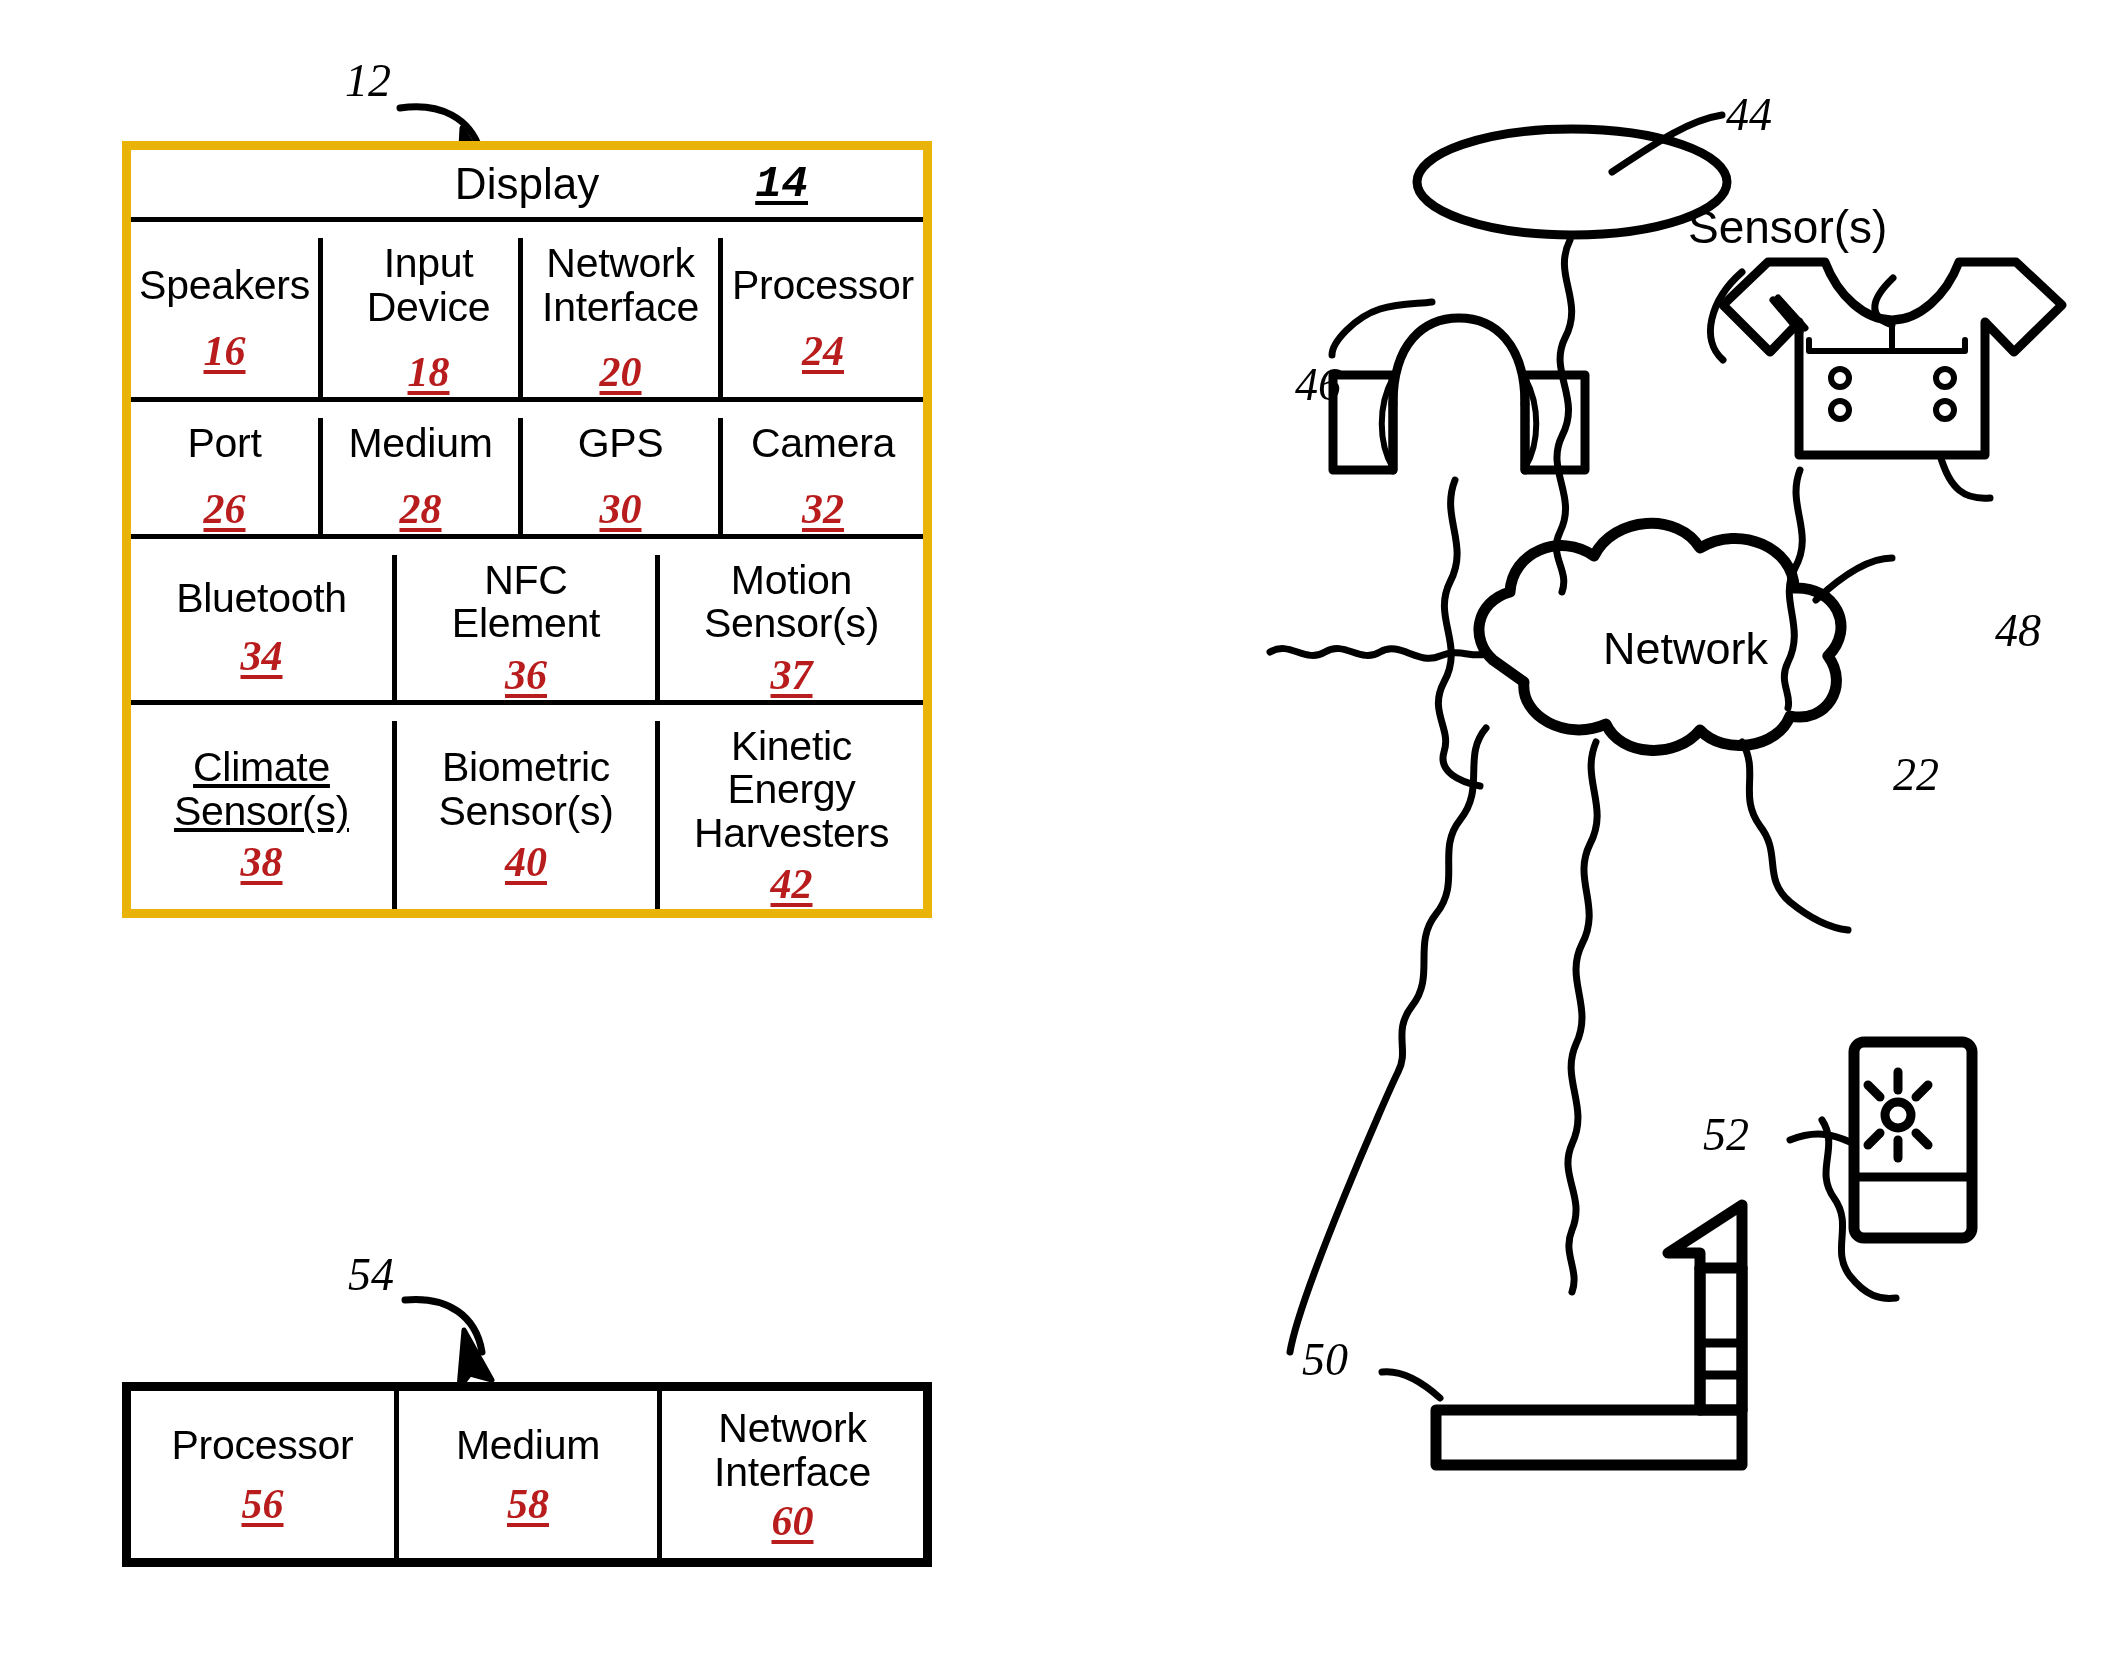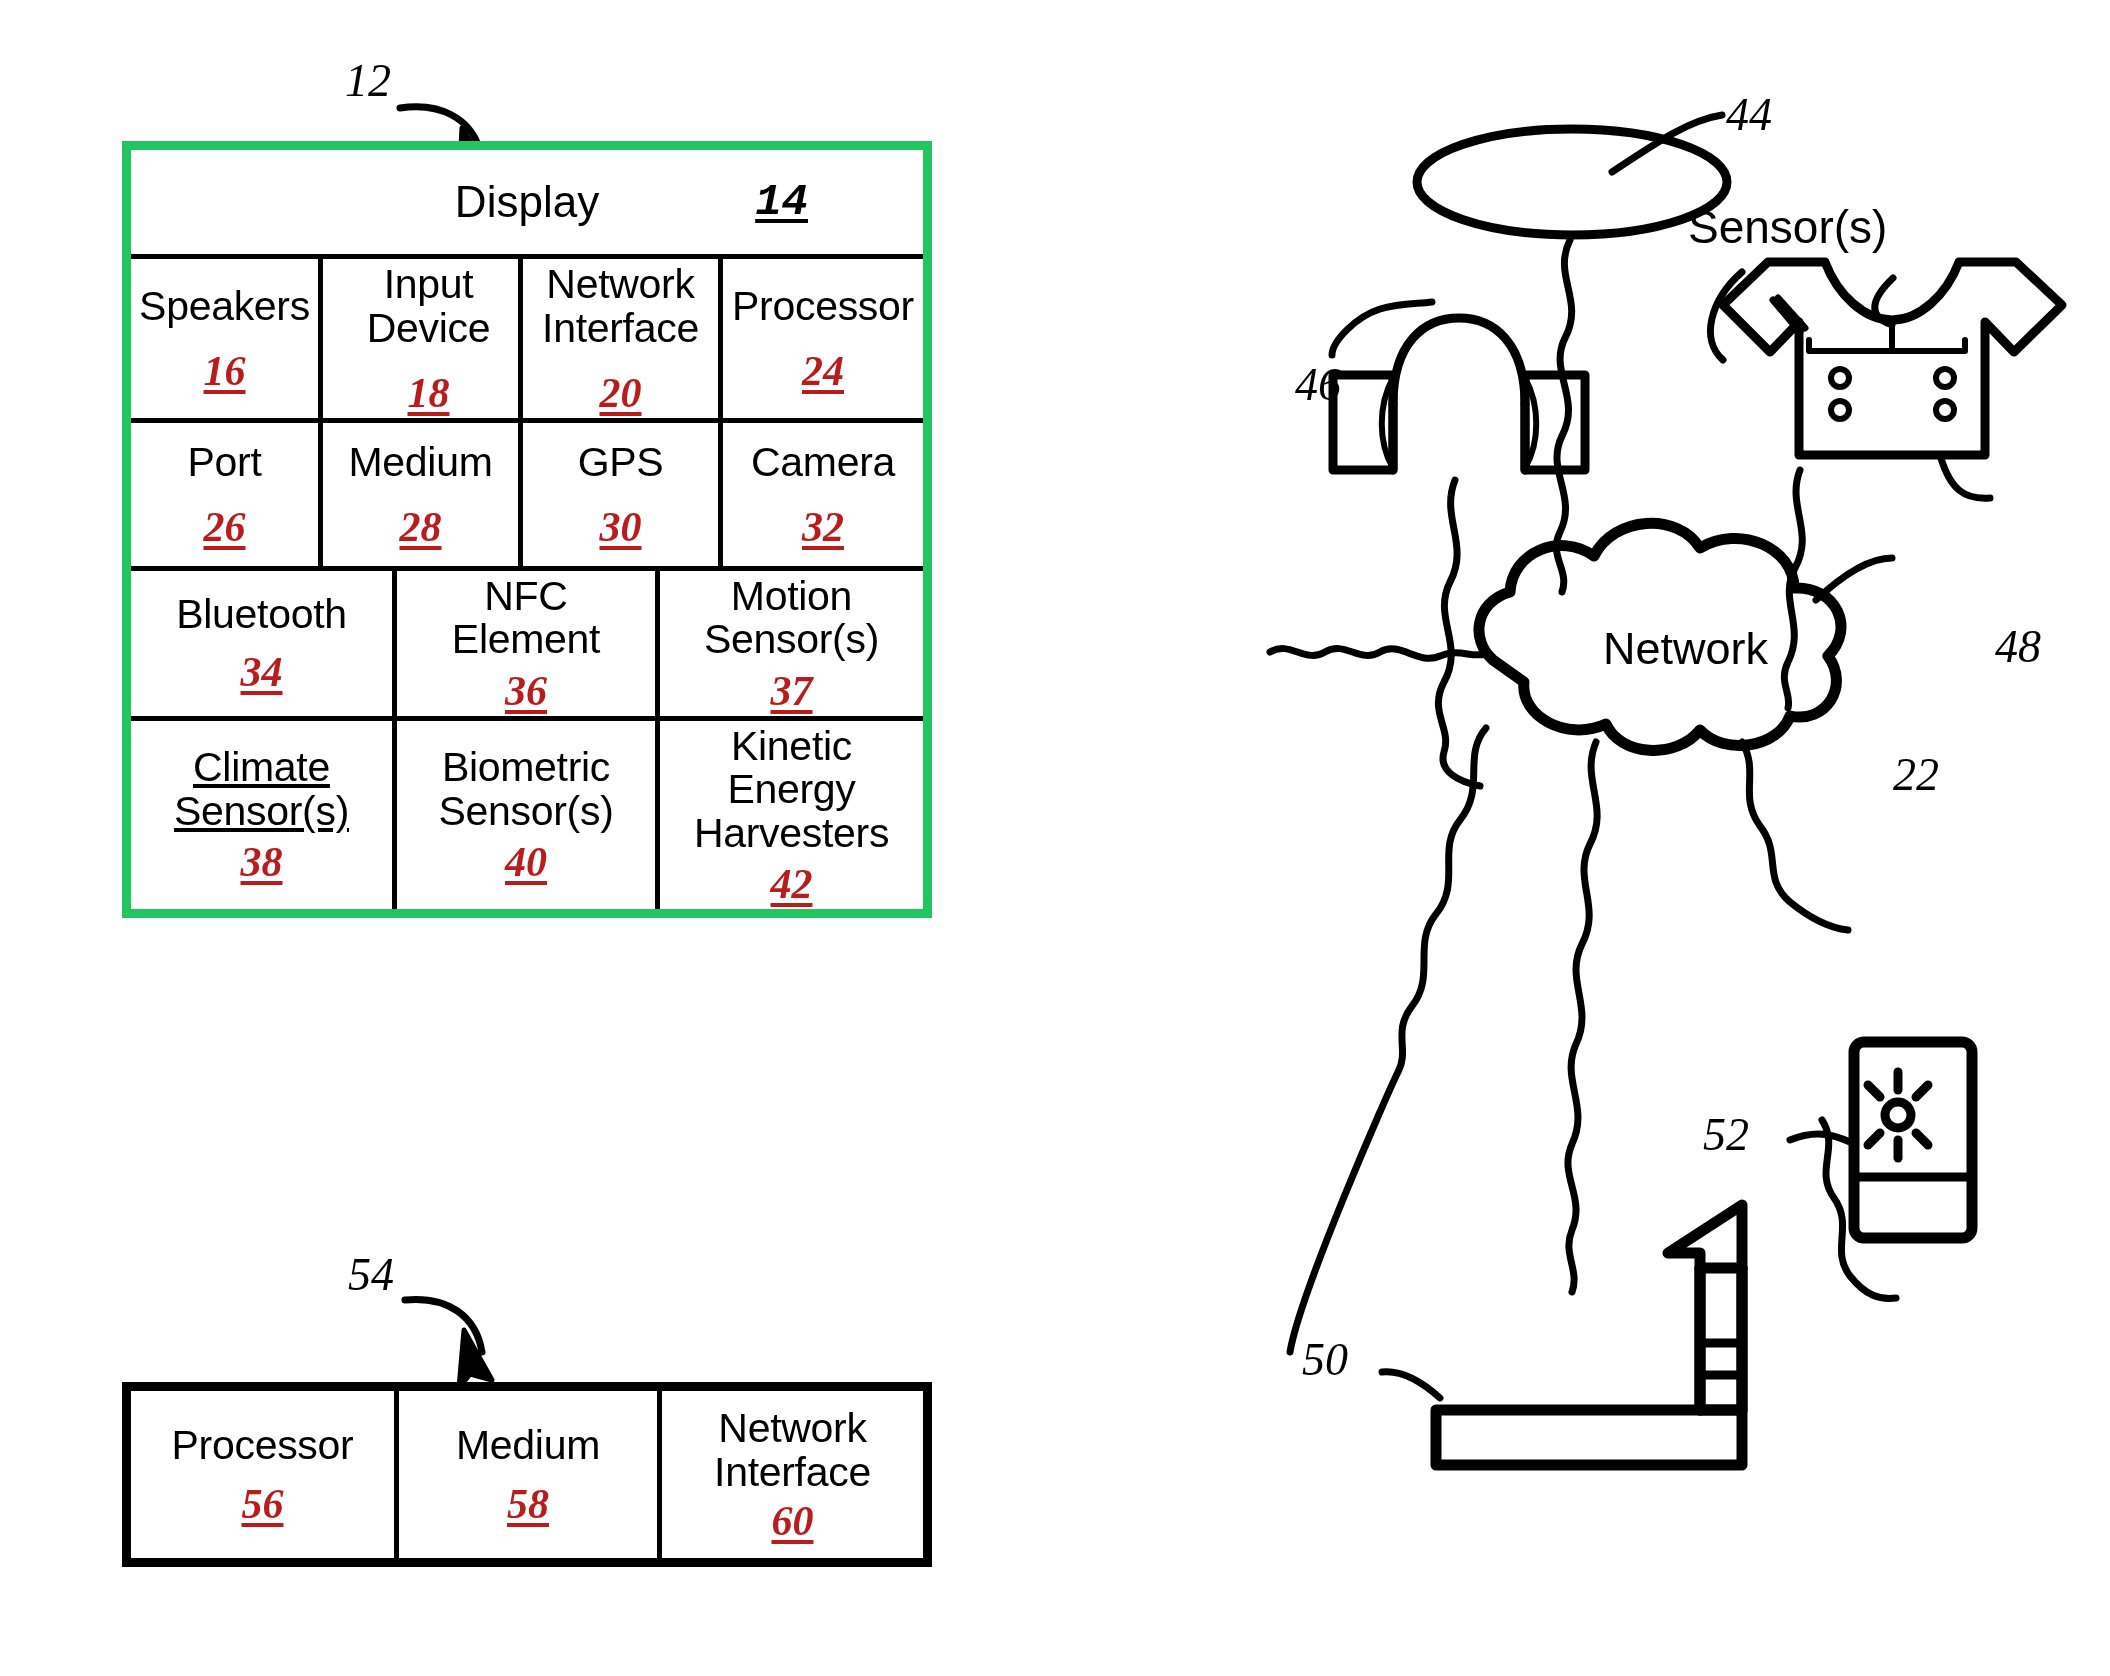--- a/index.html
+++ b/index.html
@@ -28,24 +28,25 @@
     font-size: 46px;
     line-height: 1;
     color: #000;
     white-space: nowrap;
   }
 
   
   .block-table {
     position: absolute;
     box-sizing: border-box;
-    border: 9px solid #22c55e;
+    border: 9px solid #eab308;
     background: #fff;
     display: flex;
     flex-direction: column;
+    gap: 16px;
   }
   .brow {
     display: flex;
     box-sizing: border-box;
     border-bottom: 5px solid #000;
   }
   .brow:last-child { border-bottom: none; }
 
   .bcell {
     box-sizing: border-box;
@@ -248,21 +249,21 @@
   </svg>
 
   <div class="ref" style="left:345px; top:58px;">12</div>
 
   <div class="ref" style="left:348px; top:1252px;">54</div>
 
   <div class="ref" style="left:1726px; top:92px;">44</div>
 
   <div class="ref" style="left:1295px; top:362px;">46</div>
 
-  <div class="ref" style="left:1995px; top:624px;">48</div>
+  <div class="ref" style="left:1995px; top:608px;">48</div>
 
   <div class="ref" style="left:1302px; top:1337px;">50</div>
 
   <div class="ref" style="left:1703px; top:1112px;">52</div>
 
   <div class="ref" style="left:1893px; top:752px;">22</div>
 
   <div class="sensors-label" style="left:1688px; top:200px;">Sensor(s)</div>
 
   <div class="network-label" style="left:1603px; top:623px;">Network</div>

